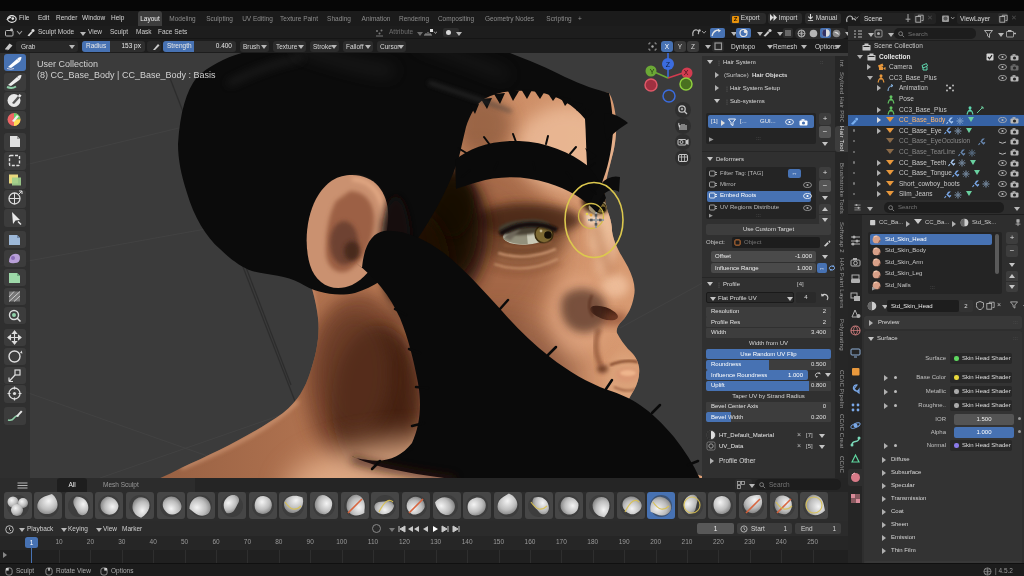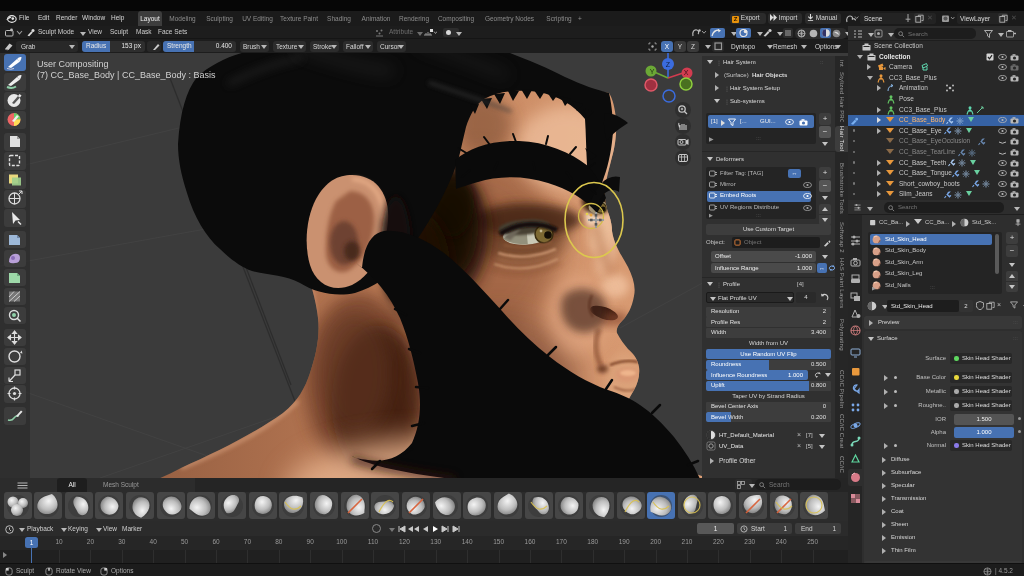--- a/index.html
+++ b/index.html
@@ -388,22 +388,22 @@
         </g>
 <g fill="#555">
           <rect x="594.7" y="161" width="2.6" height="2.6"></rect>
           <rect x="594.7" y="170" width="2.6" height="2.6"></rect>
           <rect x="590" y="165.7" width="2.6" height="2.6"></rect>
           <rect x="599" y="165.7" width="2.6" height="2.6"></rect>
         </g>
 <circle cx="587" cy="161" r="1.3" fill="#e8d44c"></circle>
 <circle cx="591" cy="162" r="1.5" fill="#e8a33c"></circle>
 </svg>
-<div class="abs" style="left:37px;top:6px;color:#d2d2d2;font-size:9px">User Compositing</div>
-<div class="abs" style="left:37px;top:17px;color:#d2d2d2;font-size:9px">(7) CC_Base_Body | CC_Base_Body : Basis</div>
+<div class="abs" style="left:37px;top:6px;color:#d2d2d2;font-size:9px">User Collection</div>
+<div class="abs" style="left:37px;top:17px;color:#d2d2d2;font-size:9px">(8) CC_Base_Body | CC_Base_Body : Basis</div>
 
 <div class="abs" id="toolbar" style="left:0;top:0;width:30px;height:425px;background:#2d2d2dcc">
 <div class="tb" style="top:0.6px;background:#4772b3">
           <svg viewBox="0 0 22 17">
             <path d="M4,13 L13,5 l3,2.5 L7,14 Z" fill="#fff"></path>
             <path d="M13,5 q2,-2.5 4.5,-2 q0,2.5 -1.5,4.5Z" fill="#fff"></path>
             <path d="M3,14.5 q4,1.5 7,0" stroke="#ccd" fill="none"></path>
           </svg>
         </div>
 <div class="tb" style="top:20.3px">

